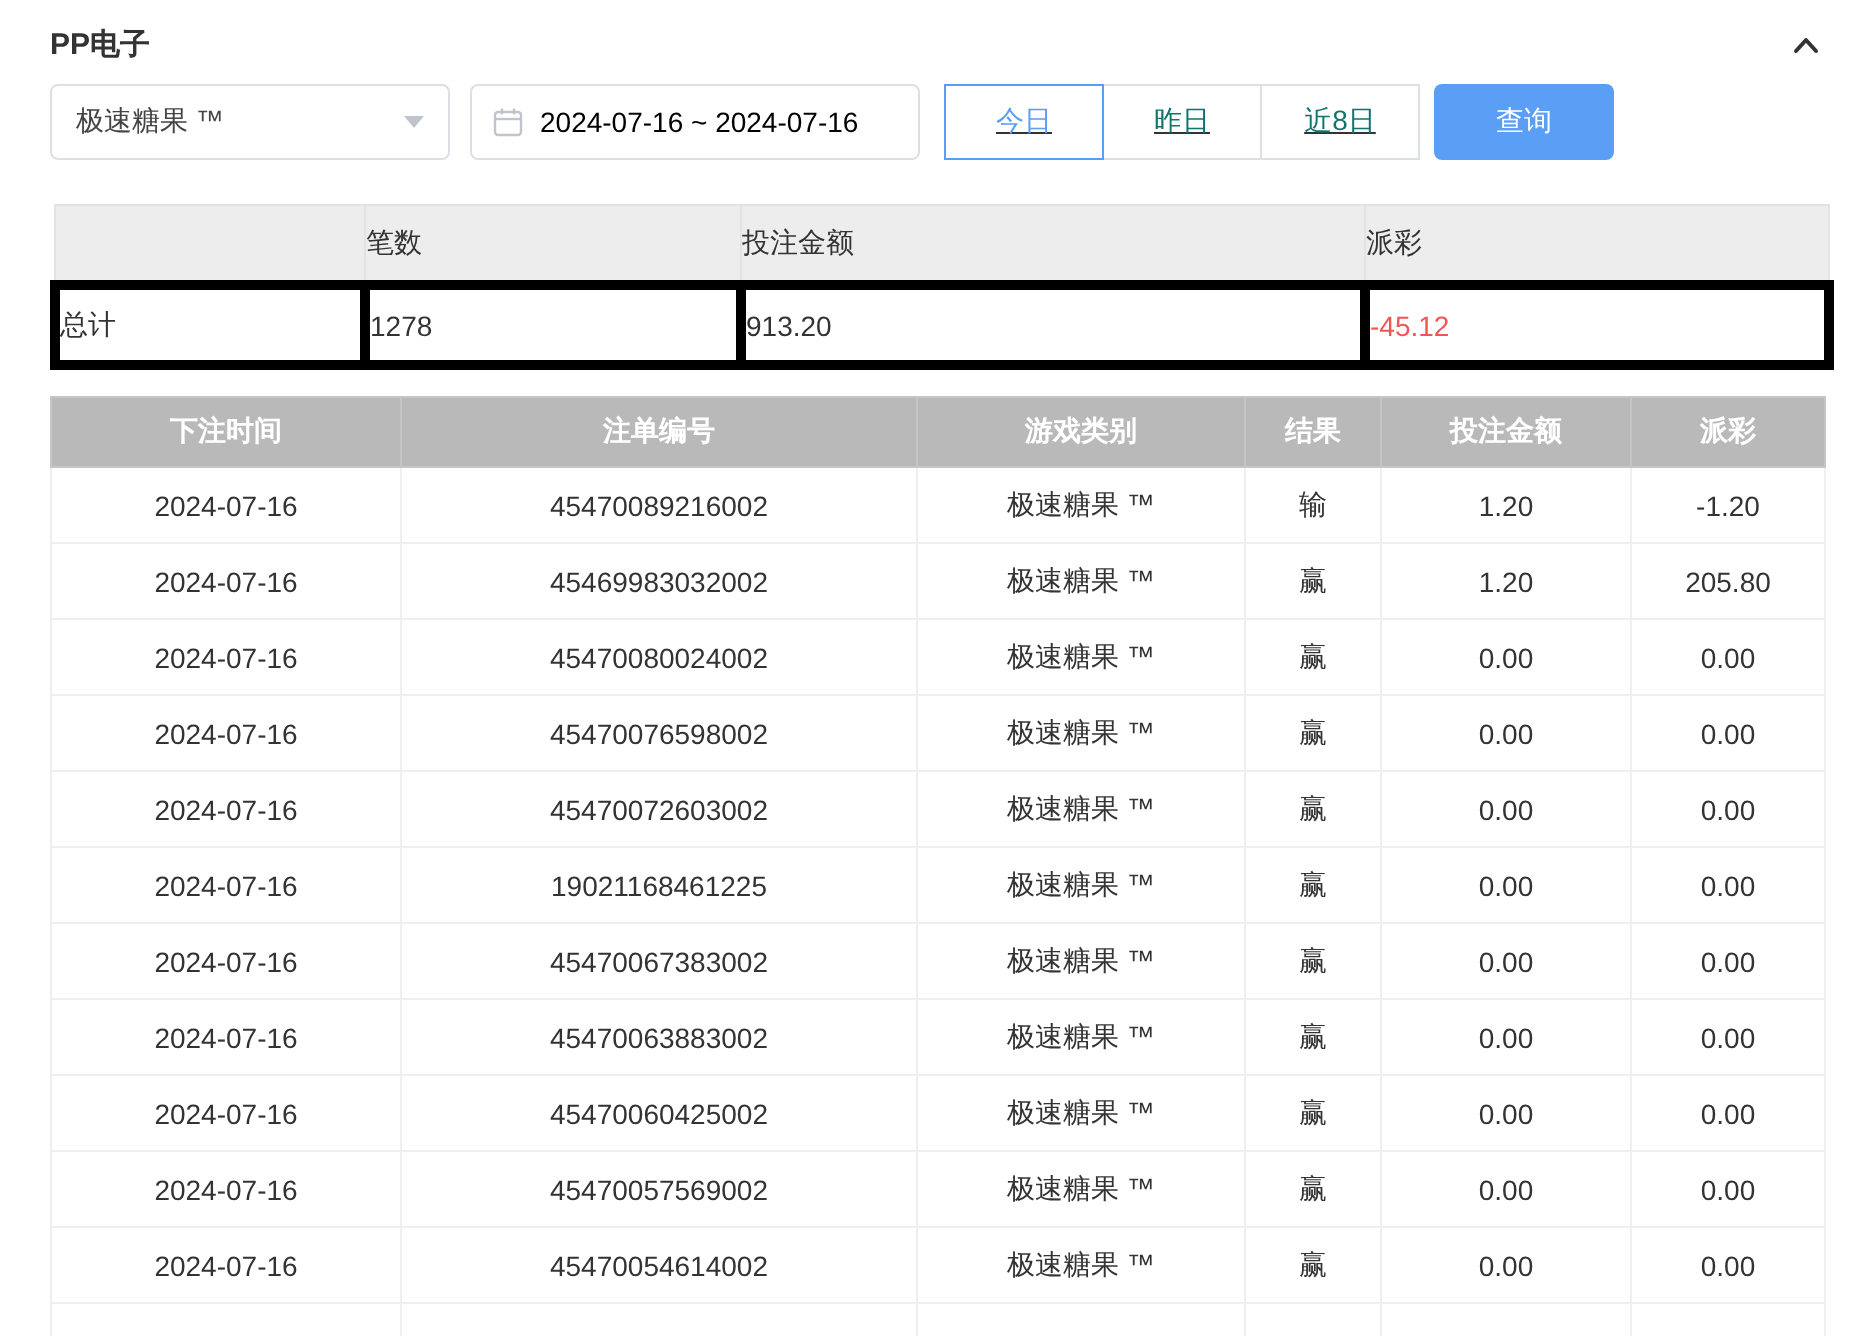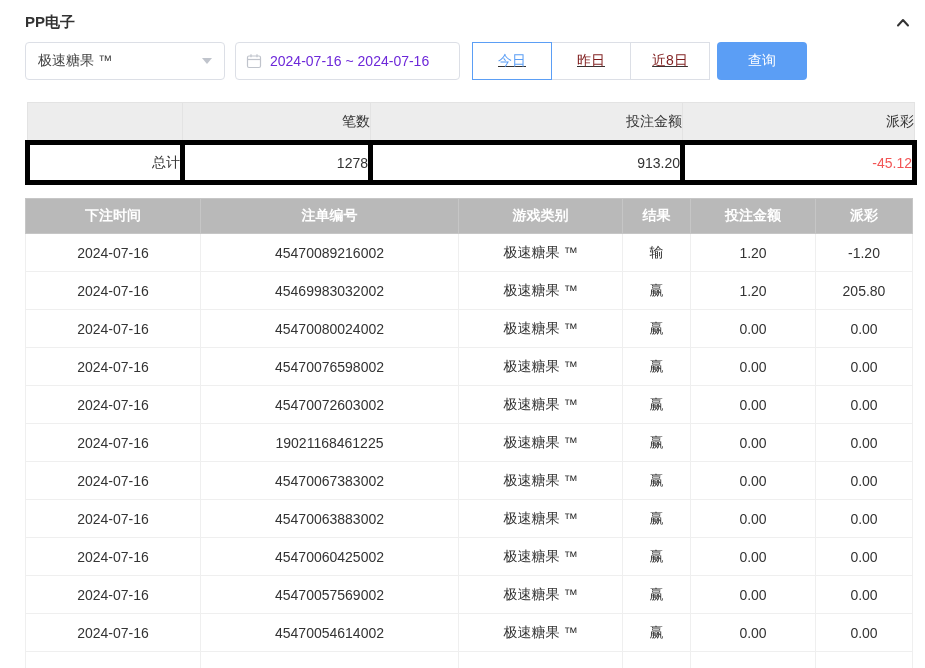--- a/index.html
+++ b/index.html
@@ -13,32 +13,32 @@
   .chevron-btn { cursor: pointer; display: flex; align-items: center; }
 
   .filters { display: flex; align-items: center; margin-top: 10px; margin-bottom: 22px; height: 38px; }
   .select { width: 200px; height: 38px; border: 1px solid #dcdfe6; border-radius: 4px;
     display: flex; align-items: center; justify-content: space-between; padding: 0 12px;
     font-size: 14px; color: #444; cursor: pointer; background: #fff; }
   .caret-down { width: 0; height: 0; border-left: 5px solid transparent;
     border-right: 5px solid transparent; border-top: 6px solid #c0c4cc; }
   .date-input { margin-left: 10px; width: 225px; height: 38px; border: 1px solid #dcdfe6;
     border-radius: 4px; display: flex; align-items: center; gap: 8px; padding: 0 10px;
-    font-size: 14px; color: #6d28d9; cursor: pointer; background: #fff; }
+    font-size: 14px; color: #000000; cursor: pointer; background: #fff; }
   .btn-group { display: flex; margin-left: 12px; text-decoration: underline; }
   .qbtn { width: 80px; height: 38px; background: #fff; border: 1px solid #dcdfe6;
-    font-size: 14px; color: #7f1d1d; cursor: pointer; font-family: inherit; }
+    font-size: 14px; color: #0f766e; cursor: pointer; font-family: inherit; }
   .qbtn + .qbtn { margin-left: -1px; }
   .qbtn.active { border-color: #5b9ef5; color: #5b9ef5; position: relative; z-index: 1; }
   .search-btn { margin-left: 7px; width: 90px; height: 38px; background: #5b9ef5; color: #fff;
     border: none; border-radius: 4px; font-size: 14px; cursor: pointer; font-family: inherit; }
 
   table { border-collapse: collapse; width: 100%; table-layout: fixed; }
 
-  .summary { font-size: 14px; text-align: right; margin-bottom: 13px; padding-left: 20px; }
+  .summary { font-size: 14px; text-align: left; margin-bottom: 13px; padding-left: 20px; }
   .summary th { background: #ededed; font-weight: normal; height: 40px; border: 1px solid #e3e3e3; color: #333; }
   .summary td { height: 40px; border: 5px solid #000000; background: #fff; }
 
   .main { font-size: 14px; text-align: center; }
   .main th { background: #b9b9b9; color: #fff; height: 35px; font-weight: bold; border: 1px solid #c6c6c6; margin-left: 40px; }
   .main td { height: 38px; border: 1px solid #efefef; background: #fff; color: #333; }
 
   .neg { color: #f25555; }
 </style>
 </head>

